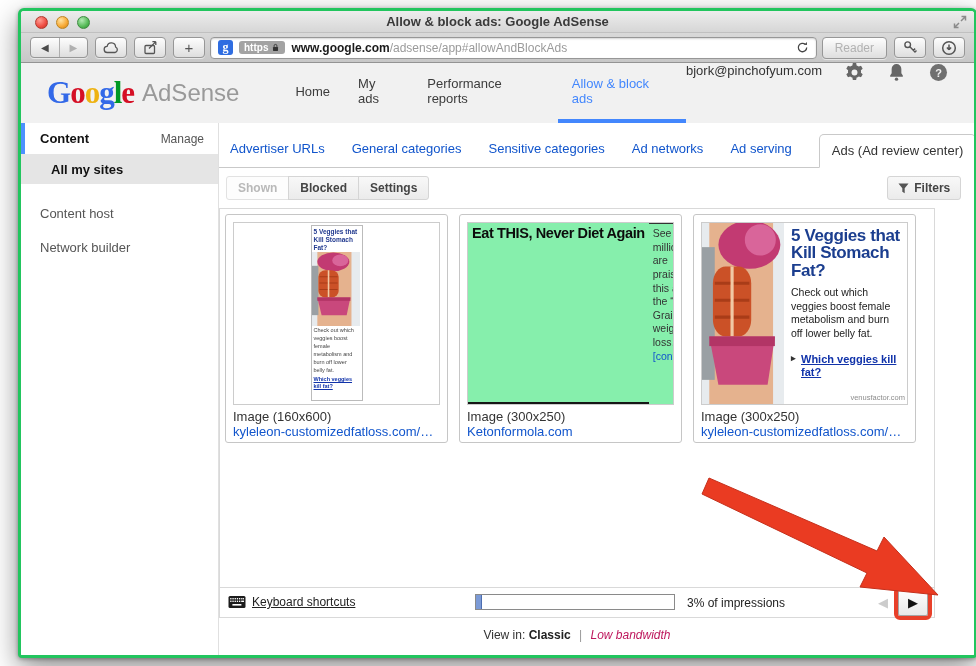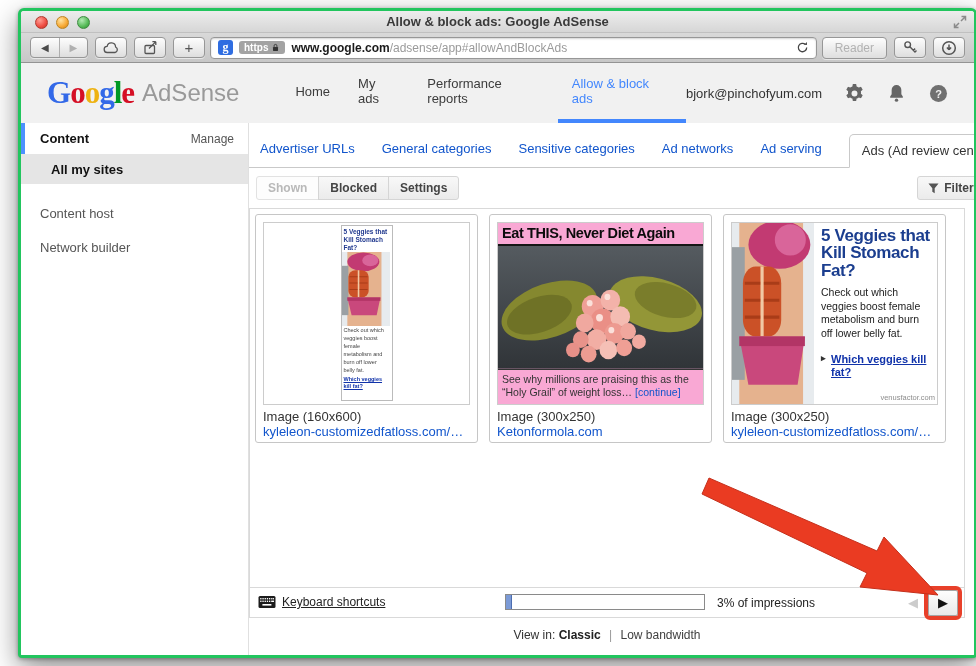--- a/index.html
+++ b/index.html
@@ -42,27 +42,27 @@
 
   
   .appheader { height:60px; background:#f1f1f1; display:flex; align-items:stretch; padding:0 26px; }
   .logo { display:flex; align-items:center; }
   .logo-word { font-family:"Liberation Serif",serif; font-size:31px; font-weight:bold; letter-spacing:-1px; line-height:60px; }
   .logo-product { font-size:24px; color:#999; margin-left:8px; letter-spacing:0; }
   .mainnav { display:flex; margin-left:42px; }
   .navitem { display:flex; align-items:center; padding:0 14px; font-size:13px; color:#3c3c3c;
              border-bottom:4px solid transparent; cursor:pointer; }
   .navitem.active { color:#4387fd; border-bottom-color:#4387fd; }
-  .account { margin-left:auto; display:flex; align-items:center; gap:23px; }
+  .account { margin-left:auto; display:flex; align-items:flex-start; gap:23px; }
   .account-email { font-size:13px; color:#333; }
   .hicon { width:19px; height:19px; display:flex; align-items:center; justify-content:center; cursor:pointer; }
 
   
   .content { display:flex; height:538px; background:#fff; }
-  .sidebar { width:228px; border-right:1px solid #e0e0e0; flex:none; }
+  .sidebar { width:198px; border-right:1px solid #e0e0e0; flex:none; }
   .side-section { height:31px; display:flex; align-items:center; justify-content:space-between;
                   border-left:4px solid #4d90fe; padding:0 14px 0 15px; }
   .side-section-label { font-size:13px; font-weight:bold; color:#111; }
   .side-manage { font-size:12px; color:#555; cursor:pointer; }
   .side-selected { height:30px; background:#e5e5e5; display:flex; align-items:center; padding-left:30px;
                    font-size:13px; font-weight:bold; color:#111; cursor:pointer; }
   .side-link { padding:10px 0 9px 19px; font-size:13px; color:#555; cursor:pointer; }
   .side-link.first { margin-top:12px; }
 
   .main { flex:1; position:relative; }
@@ -91,21 +91,21 @@
 
   
   .ad1-frame { display:flex; justify-content:center; padding-top:2px; height:100%; background:#fff; }
   .ad1 { width:52px; height:176px; border:1px solid #bbb; background:#fff; display:flex; flex-direction:column; }
   .ad1-head { font-size:6.5px; font-weight:bold; color:#223a8f; padding:2px 2px 1px; line-height:1.2; }
   .ad1-body { font-size:5.5px; color:#444; padding:1px 2px; line-height:1.45; }
   .ad1-cta { font-size:5.5px; font-weight:bold; color:#1133aa; text-decoration:underline; padding:0 2px 2px; line-height:1.3; }
   .ad1 svg { flex:none; }
 
   
-  .ad2 { height:100%; display:flex; flex-direction:column; background:#f9a8d4; }
+  .ad2 { height:100%; display:flex; flex-direction:row; background:#86efac; }
   .ad2-head { font-size:14.5px; font-weight:bold; color:#0c0c0c; letter-spacing:-.4px; padding:2px 4px 3px;
               border-bottom:2px solid #161616; white-space:nowrap; }
   .ad2-photo { flex:1; min-height:0; }
   .ad2-photo svg { display:block; width:100%; height:100%; }
   .ad2-foot { font-size:10.5px; color:#333; padding:3px 4px 4px; line-height:1.3; border-top:1px solid #333; }
   .ad2-continue { color:#15c; }
 
   
   .ad3 { height:100%; display:flex; background:#fff; }
   .ad3-img { width:82px; flex:none; }
@@ -125,21 +125,21 @@
   .progress-fill { height:100%; background:#7b9ad6; border-right:1px solid #4d6eb0; }
   .imp-label { position:absolute; left:467px; top:8px; font-size:12px; color:#222; }
   .pager-prev { position:absolute; right:46px; top:7px; font-size:13px; color:#ccc; cursor:default; }
   .pager-next { position:absolute; right:6px; top:2px; width:30px; height:26px; border:1px solid #a5a5a5; border-radius:2px;
                 background:linear-gradient(#fefefe,#e9e9e9); font-size:13px; color:#111; text-align:center; line-height:24px;
                 cursor:pointer; outline:4px solid #e8402a; }
 
   .viewin { width:716px; text-align:center; padding-top:10px; font-size:12px; color:#333; }
   .viewin b { color:#222; }
   .viewin .sep { color:#999; margin:0 5px; }
-  .viewin .lb { color:#404040; cursor:pointer; }
+  .viewin .lb { color:#be185d; cursor:pointer;font-style:italic; }
 
   .arrow-overlay { position:absolute; left:0; top:0; width:976px; height:666px; pointer-events:none; z-index:60; }
 </style>
 </head>
 <body>
 
 <div class="window">
 
   <div class="titlebar">
     <div class="lights">

